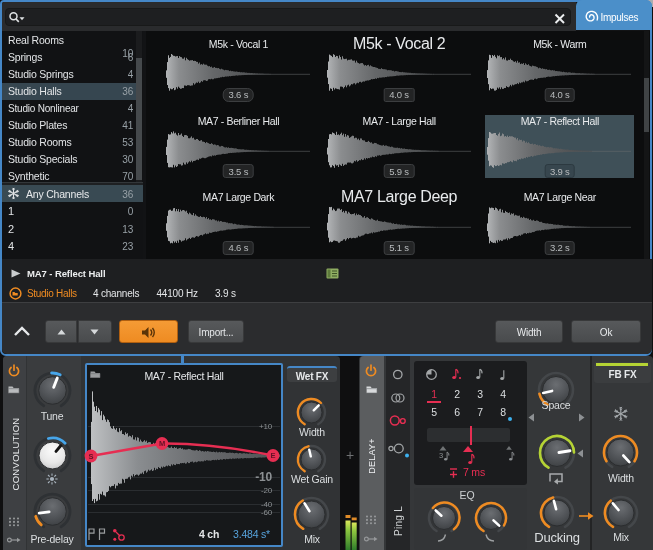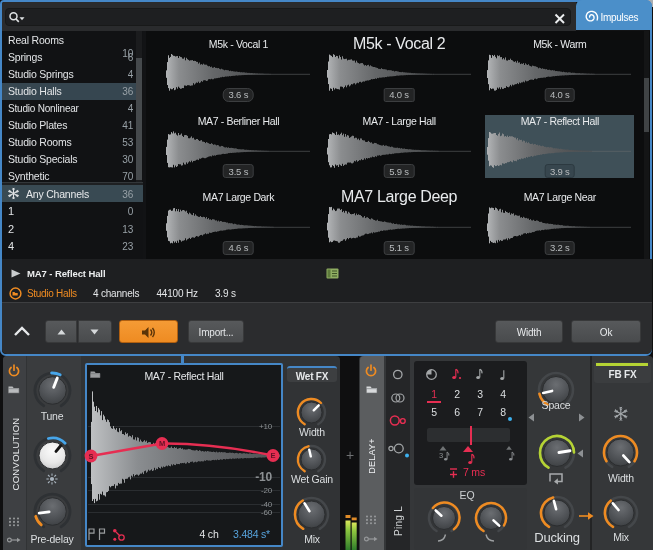--- a/index.html
+++ b/index.html
@@ -116,21 +116,21 @@
 <svg class="abs" style="left:88px;top:528px" width="45" height="14">
       <path d="M1 12V1h5v4.2H1" fill="none" stroke="#9b9ea0" stroke-width="1.2"></path>
       <path d="M11.5 12V1h5v4.2h-5" fill="none" stroke="#9b9ea0" stroke-width="1.2"></path>
     </svg>
 <svg class="abs" style="left:111px;top:527px" width="18" height="16">
       <circle cx="3.8" cy="3.8" r="1.8" fill="#e62e52"></circle>
       <line x1="5" y1="5" x2="9" y2="9" stroke="#e62e52" stroke-width="1.2"></line>
       <circle cx="10.5" cy="10.5" r="2.7" fill="none" stroke="#e62e52" stroke-width="1.3"></circle>
       <circle cx="3.8" cy="12.2" r="1.5" fill="#e62e52"></circle>
     </svg>
-<div style="position:absolute;left:209px;top:533.5px;transform:translate(-50%,-50%);font-size:10.5px;color:#e4e6e8;font-weight:400;white-space:nowrap;letter-spacing:-0.2px">4 ch</div>
+<div style="position:absolute;left:209px;top:533.5px;transform:translate(-50%,-50%);font-size:10.5px;color:#e4e6e8;font-weight:700;white-space:nowrap;letter-spacing:-0.2px">4 ch</div>
 <div style="position:absolute;right:383px;top:533.5px;transform:translate(0,-50%);font-size:10.5px;color:#57a3dc;font-weight:400;white-space:nowrap;letter-spacing:-0.2px">3.484 s*</div>
 <div class="abs" style="left:287px;top:366px;width:50px;height:16px;background:#3d3f41;border-radius:3px;border-top:2.5px solid #4587c7"></div>
 <div style="position:absolute;left:312px;top:375.5px;transform:translate(-50%,-50%);font-size:10px;color:#e6e8ea;font-weight:600;white-space:nowrap;letter-spacing:-0.2px">Wet FX</div>
 <svg style="position:absolute;left:295.0px;top:395.5px" width="33" height="33">
       <radialGradient id="g441565" cx="50%" cy="30%" r="75%">
         <stop offset="0%" stop-color="#6b6e72"></stop>
         <stop offset="55%" stop-color="#515458"></stop>
         <stop offset="100%" stop-color="#3c3f42"></stop>
       </radialGradient>
       <path d="M9.7 28.2A13.5 13.5 0 1 1 23.2 28.2" fill="none" stroke="#44474a" stroke-width="2.4" stroke-linecap="round"></path>

